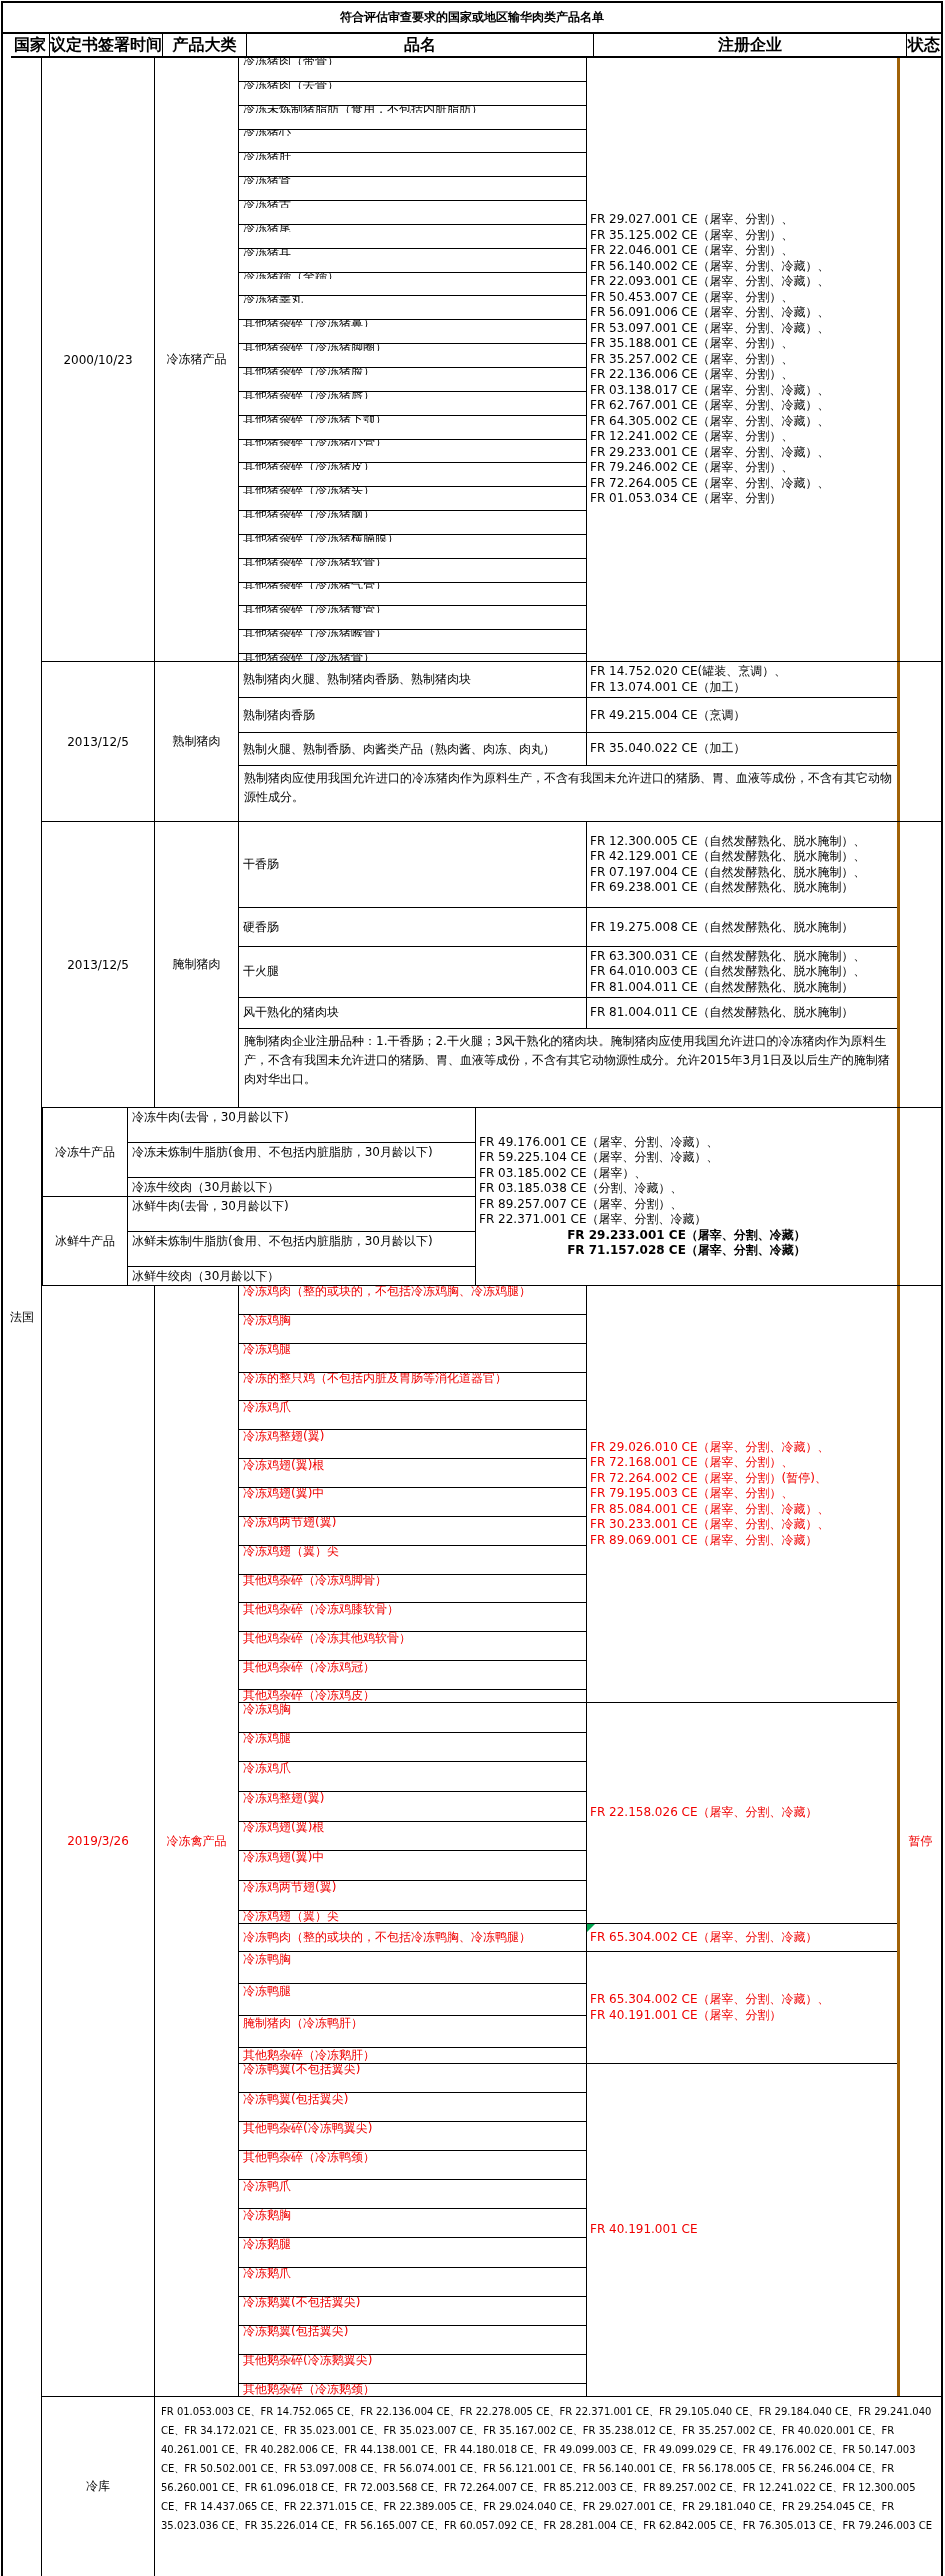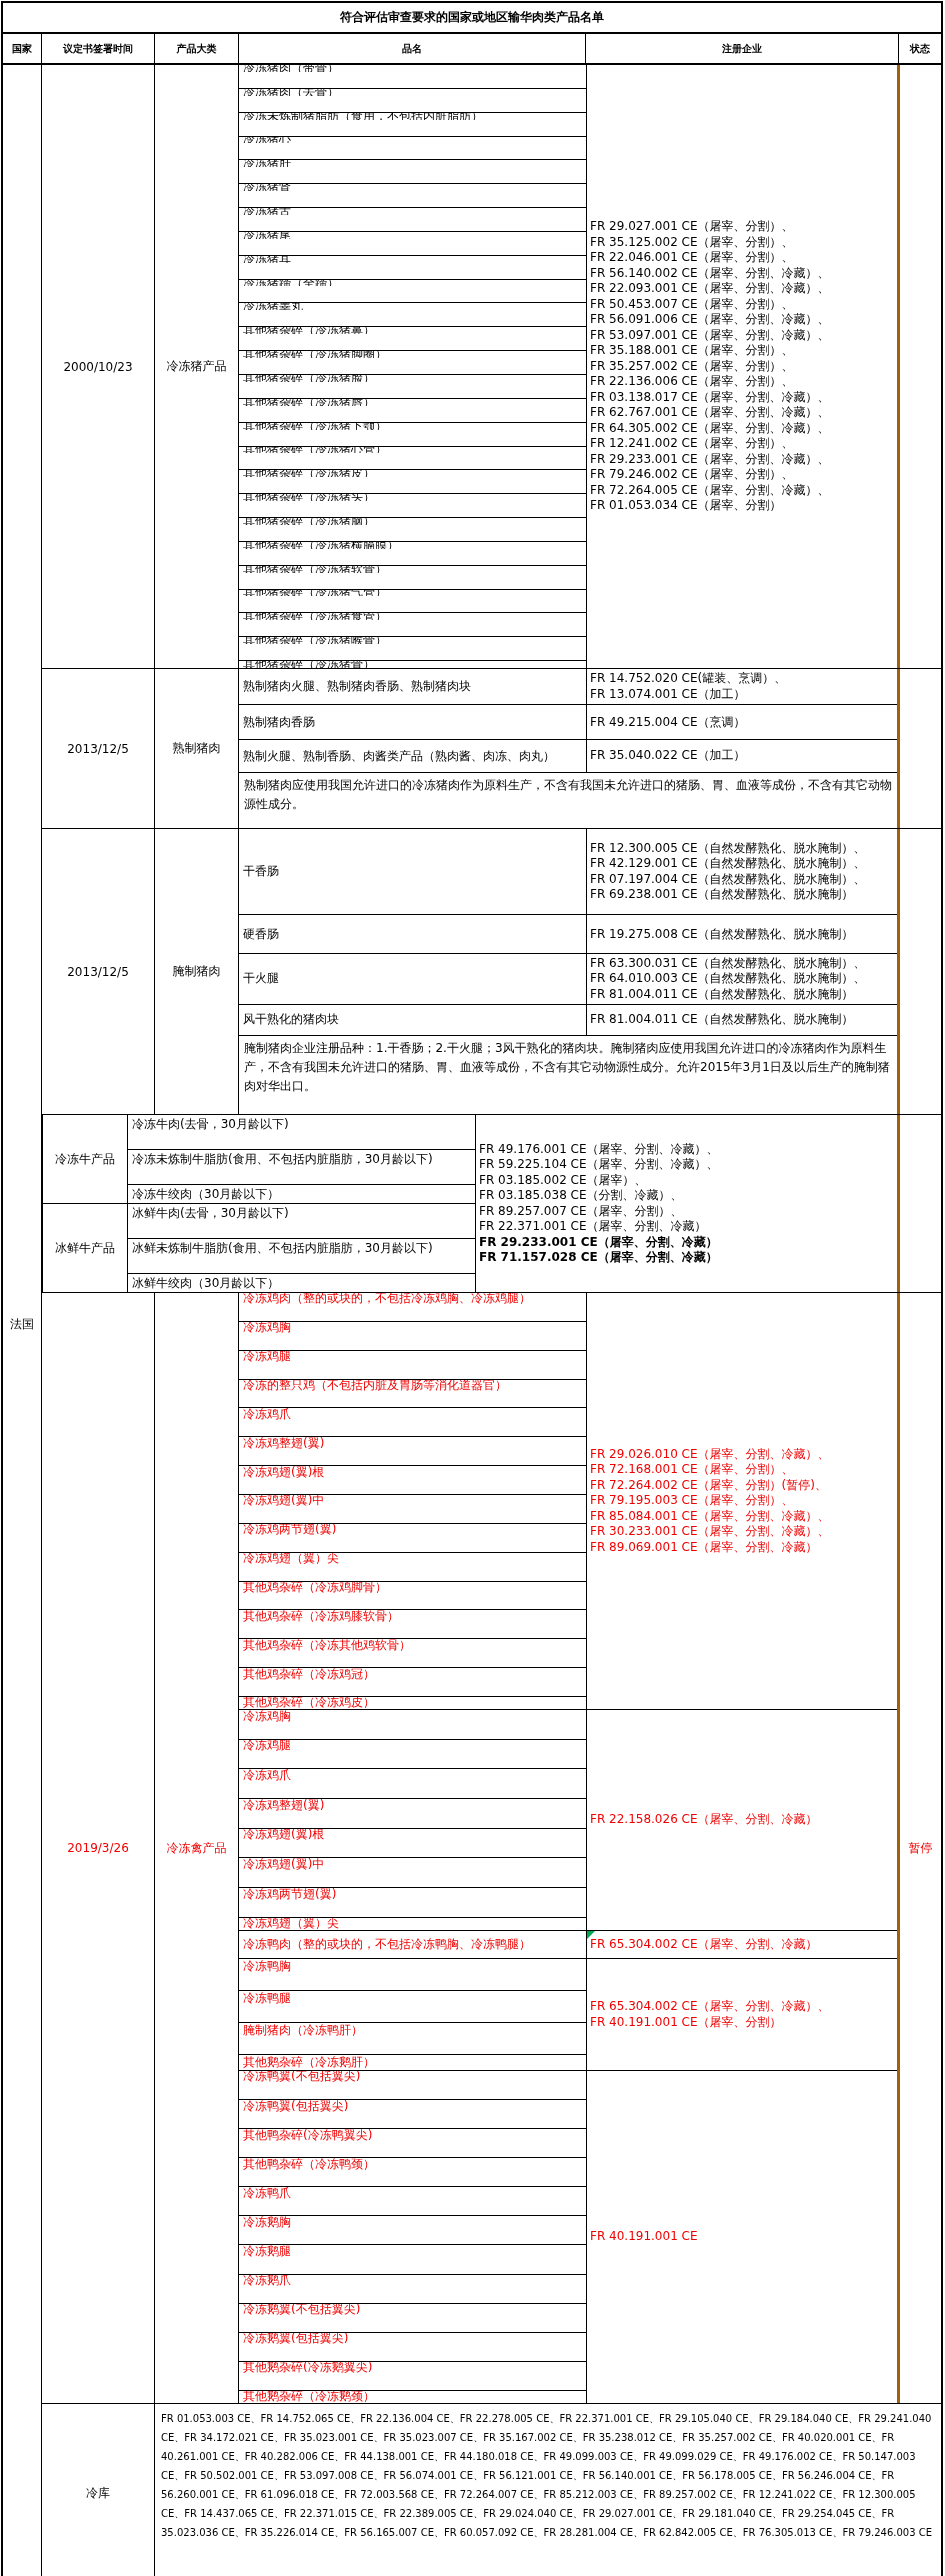--- a/index.html
+++ b/index.html
@@ -9,21 +9,21 @@
     font-family: "DejaVu Sans", "Liberation Sans", sans-serif;
     font-size: 12px;
     color: #000;
   }
   .sheet { margin: 1px; border: 2px solid #000; width: 942px; }
   .title {
     height: 31px; border-bottom: 2px solid #000;
     display:flex; align-items:center; justify-content:center;
     font-weight:bold; font-size:12px;
   }
-  .hrow { display:flex; height:31px; border-bottom:2px solid #000; font-weight:bold; font-size:10px; }
+  .hrow { display:flex; height:24px; border-bottom:2px solid #000; font-weight:bold; font-size:16px;margin-left:8px; }
   .hc { display:flex; align-items:center; justify-content:center; overflow:hidden; }
   .hc + .hc { border-left:1px solid #000; }
   .hc.w-country { width:38px; }
   .hc.w-date   { width:113px; }
   .hc.w-cat    { width:84px; }
   .hc.w-prod   { width:347px; }
   .hc.w-ent    { width:313px; }
   .hc.w-status { flex:1; }
 
   .body { display:flex; }
@@ -37,21 +37,21 @@
   .mid    { flex:1; border-left:1px solid #000; display:flex; overflow:hidden; }
   .mid.col{ flex-direction:column; }
   .c-status { width:44px; border-left:3px solid #a16207; display:flex; align-items:center; justify-content:center; overflow:hidden; }
 
   .prods { width:347px; display:flex; flex-direction:column; overflow:hidden;gap:16px; }
   .prods > div { flex:1; display:flex; align-items:center; padding:0 4px; overflow:hidden; white-space:nowrap; }
   .prods > div + div { border-top:1px solid #000; }
 
   .ent { flex:1; border-left:1px solid #000; display:flex; flex-direction:column; justify-content:center; padding:2px 3px; overflow:hidden; position:relative; }
   .ent > div { line-height:15.5px; white-space:nowrap; }
-  .ent > div.bold { font-weight:bold; }
+  .ent > div.bold { font-weight:bold;text-align:center; }
 
   .col > * + * { border-top:1px solid #000; }
   .brow { display:flex; overflow:hidden; }
   .pname { width:347px; display:flex; align-items:center; padding:0 4px; overflow:hidden; }
   .noterow { padding:3px 5px; line-height:19px; overflow:hidden; }
 
   .groups { width:432px; display:flex; flex-direction:column; }
   .group { flex:1; display:flex; overflow:hidden; }
   .group + .group { border-top:1px solid #000; }
   .group .c-cat { border-left:none; }

